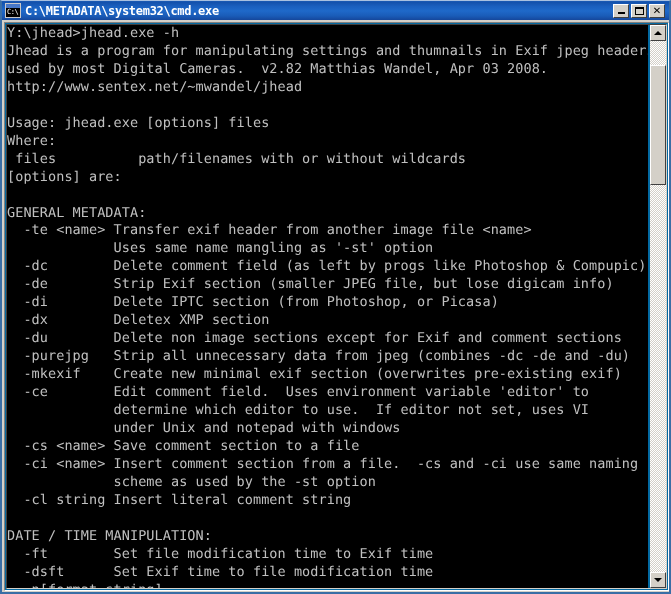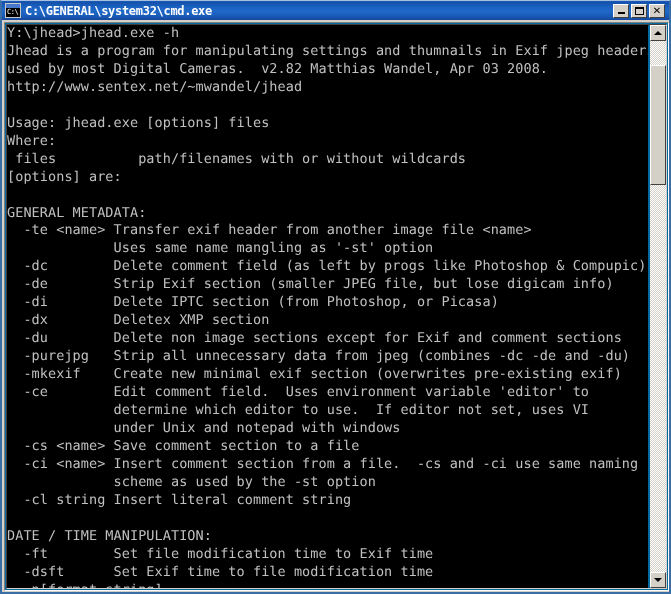--- a/index.html
+++ b/index.html
@@ -253,21 +253,21 @@
 </head>
 <body>
 
 <div id="console-window">
 
   <div id="title-bar">
     <div id="title-icon">
       <div class="icon-bar"></div>
       <div class="icon-prompt">C:\</div>
     </div>
-    <div id="title-text">C:\GENERAL\system32\cmd.exe</div>
+    <div id="title-text">C:\METADATA\system32\cmd.exe</div>
     <div id="title-buttons">
       <div class="title-btn">
         <div class="glyph-min"></div>
       </div>
       <div class="title-btn">
         <div class="glyph-max"></div>
       </div>
       <div class="title-btn">
         <span class="glyph-close">✕</span>
       </div>

